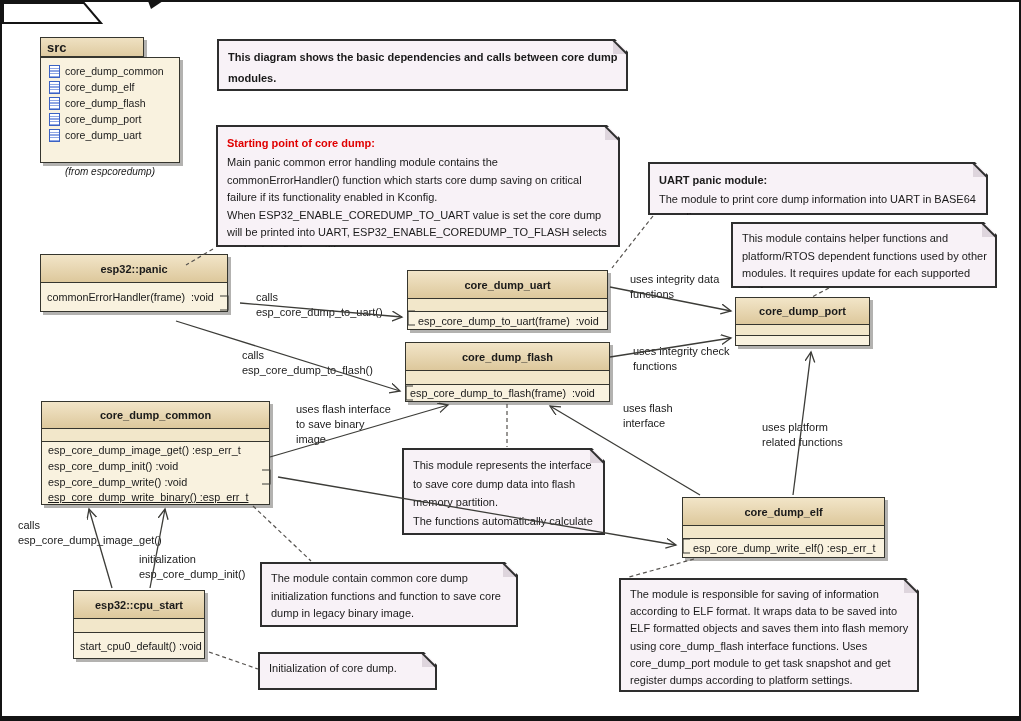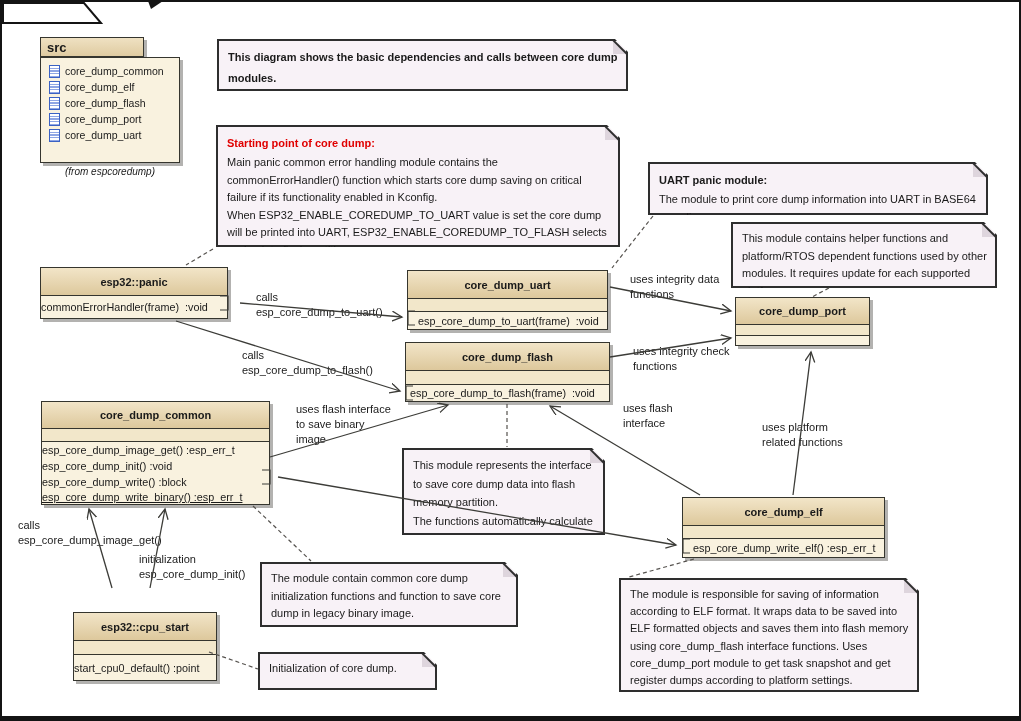--- a/index.html
+++ b/index.html
@@ -20,21 +20,21 @@
          repeating-linear-gradient(180deg,#ffffff 0 1.6px,#8fa6e4 1.6px 2.8px);flex:0 0 auto;}
   .pkg-from{position:absolute;font-size:10px;font-style:italic;text-align:center;}
 
   
   .cls{position:absolute;border:1.5px solid #35352e;box-shadow:3px 3px 0 #b3b2b0;
        box-sizing:border-box;background:#f9f2df;display:flex;flex-direction:column;}
   .cls-h{background:linear-gradient(180deg,#f2e5c8,#ddc89c);border-bottom:1px solid #35352e;
          font-size:11px;font-weight:bold;text-align:center;display:flex;align-items:center;justify-content:center;}
   .cls-attr{background:#f2e7ca;border-bottom:1px solid #35352e;}
   .cls-m{background:#f9f2df;font-size:10.8px;display:flex;align-items:center;
-         white-space:pre;}
+         padding-left:6px;white-space:pre;}
   .u{text-decoration:underline;}
 
   
   .note{position:absolute;background:#f8f2f7;border:2px solid #2e2e2e;box-sizing:border-box;
         clip-path:polygon(0 0,calc(100% - 13px) 0,100% 13px,100% 100%,0 100%);
         filter:drop-shadow(3px 3px 0 #b3b2b0);padding:6px 8px 4px 9px;font-size:11px;}
   .note::after{content:"";position:absolute;top:0;right:0;width:13px;height:13px;background:#ded5dd;
         clip-path:polygon(0 0,100% 100%,0 100%);}
   .note::before{content:"";position:absolute;top:5px;right:-4px;width:20px;height:1.6px;
         background:#2e2e2e;transform:rotate(45deg);z-index:2;}
@@ -153,21 +153,21 @@
   </div>
 
   <div class="note obj" style="left:258px;top:652px;width:179px;height:38px">
     <div class="note-body">Initialization of core dump.</div>
   </div>
 
   <div class="note obj" style="left:619px;top:578px;width:300px;height:114px">
     <div class="note-body" style="line-height:17.2px">The module is responsible for saving of information according to ELF format. It wraps data to be saved into ELF formatted objects and saves them into flash memory using core_dump_flash interface functions. Uses core_dump_port module to get task snapshot and get register dumps according to platform settings.</div>
   </div>
 
-  <div class="cls obj" style="left:40px;top:267px;width:188px;height:52px">
+  <div class="cls obj" style="left:40px;top:254px;width:188px;height:58px">
     <div class="cls-h" style="height:27px">esp32::panic</div>
     <div class="cls-m" style="flex:1">commonErrorHandler(frame)  :void</div>
   </div>
 
   <div class="cls obj" style="left:407px;top:270px;width:201px;height:60px">
     <div class="cls-h" style="height:27px">core_dump_uart</div>
     <div class="cls-attr" style="height:12px"></div>
     <div class="cls-m" style="flex:1;padding-left:10px">esp_core_dump_to_uart(frame)  :void</div>
   </div>
 
@@ -181,34 +181,34 @@
     <div class="cls-h" style="height:26px">core_dump_port</div>
     <div class="cls-attr" style="height:10px"></div>
     <div class="cls-m" style="flex:1"></div>
   </div>
 
   <div class="cls obj" style="left:41px;top:401px;width:229px;height:104px">
     <div class="cls-h" style="height:26px">core_dump_common</div>
     <div class="cls-attr" style="height:12px"></div>
     <div class="cls-m" style="height:16px">esp_core_dump_image_get() :esp_err_t</div>
     <div class="cls-m" style="height:16px">esp_core_dump_init() :void</div>
-    <div class="cls-m" style="height:16px">esp_core_dump_write() :block</div>
+    <div class="cls-m" style="height:16px">esp_core_dump_write() :void</div>
     <div class="cls-m u" style="flex:1">esp_core_dump_write_binary() :esp_err_t</div>
   </div>
 
   <div class="cls obj" style="left:682px;top:497px;width:203px;height:61px">
     <div class="cls-h" style="height:27px">core_dump_elf</div>
     <div class="cls-attr" style="height:12px"></div>
     <div class="cls-m" style="flex:1;padding-left:10px">esp_core_dump_write_elf() :esp_err_t</div>
   </div>
 
-  <div class="cls obj" style="left:73px;top:612px;width:144px;height:69px">
+  <div class="cls obj" style="left:73px;top:590px;width:132px;height:69px">
     <div class="cls-h" style="height:27px">esp32::cpu_start</div>
     <div class="cls-attr" style="height:13px"></div>
-    <div class="cls-m" style="flex:1">start_cpu0_default() :point</div>
+    <div class="cls-m" style="flex:1">start_cpu0_default() :void</div>
   </div>
 
   <div class="lbl" style="left:256px;top:290px">calls
 esp_core_dump_to_uart()</div>
   <div class="lbl" style="left:242px;top:348px">calls
 esp_core_dump_to_flash()</div>
   <div class="lbl" style="left:630px;top:272px">uses integrity data
 functions</div>
   <div class="lbl" style="left:633px;top:344px">uses integrity check
 functions</div>

